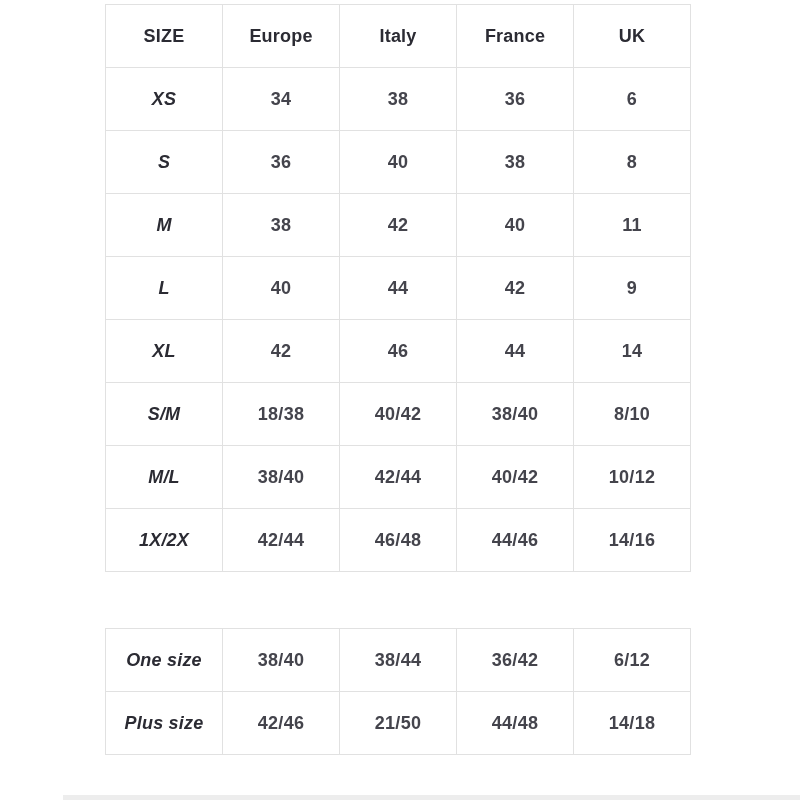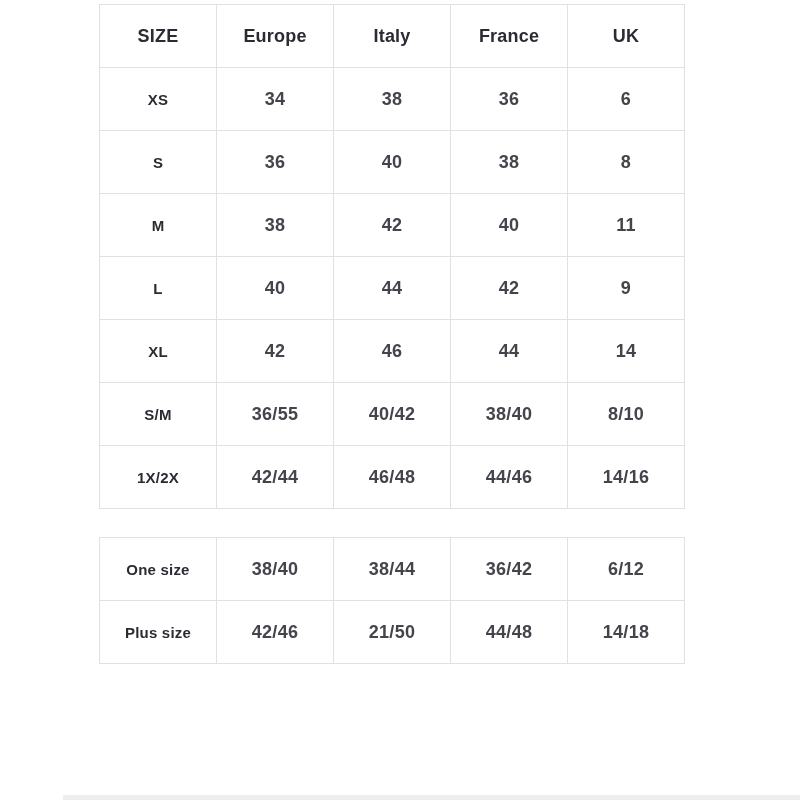--- a/index.html
+++ b/index.html
@@ -9,21 +9,21 @@
   }
   body {
     width: 800px;
     height: 800px;
     position: relative;
     overflow: hidden;
     font-family: "Liberation Sans", sans-serif;
   }
   .tables-wrap {
     position: absolute;
-    left: 99px;
+    left: 105px;
     top: 4px;
   }
   table {
     border-collapse: collapse;
     table-layout: fixed;
     width: 585px;
     background: #ffffff;
   }
   table col { width: 117px; }
   th, td {
@@ -34,33 +34,34 @@
     vertical-align: middle;
     white-space: nowrap;
   }
   thead th {
     font-size: 18px;
     font-weight: 700;
     color: var(--header-color, #2b2b33);
     letter-spacing: 0.2px;
   }
   tbody th.row-label {
-    font-size: 15px;
+    font-size: 18px;
     font-weight: 700;
     color: var(--header-color, #2b2b33);
     letter-spacing: 0.2px;
+    font-style: italic;
   }
   td.value-cell {
     font-size: 18px;
     font-weight: 700;
     color: var(--value-color, #44444c);
     letter-spacing: 0.3px;
   }
   #special-table {
-    margin-top: 28px;
+    margin-top: 56px;
   }
   .scroll-track {
     position: absolute;
     left: 63px;
     right: 0;
     bottom: 0;
     height: 5px;
     background: var(--track-color, #ededed);
   }
 </style>
@@ -117,24 +118,31 @@
         </tr>
         <tr>
           <th class="row-label">XL</th>
           <td class="value-cell">42</td>
           <td class="value-cell">46</td>
           <td class="value-cell">44</td>
           <td class="value-cell">14</td>
         </tr>
         <tr>
           <th class="row-label">S/M</th>
-          <td class="value-cell">36/55</td>
+          <td class="value-cell">18/38</td>
           <td class="value-cell">40/42</td>
           <td class="value-cell">38/40</td>
           <td class="value-cell">8/10</td>
+        </tr>
+        <tr>
+          <th class="row-label">M/L</th>
+          <td class="value-cell">38/40</td>
+          <td class="value-cell">42/44</td>
+          <td class="value-cell">40/42</td>
+          <td class="value-cell">10/12</td>
         </tr>
         <tr>
           <th class="row-label">1X/2X</th>
           <td class="value-cell">42/44</td>
           <td class="value-cell">46/48</td>
           <td class="value-cell">44/46</td>
           <td class="value-cell">14/16</td>
         </tr>
       </tbody>
   </table>

